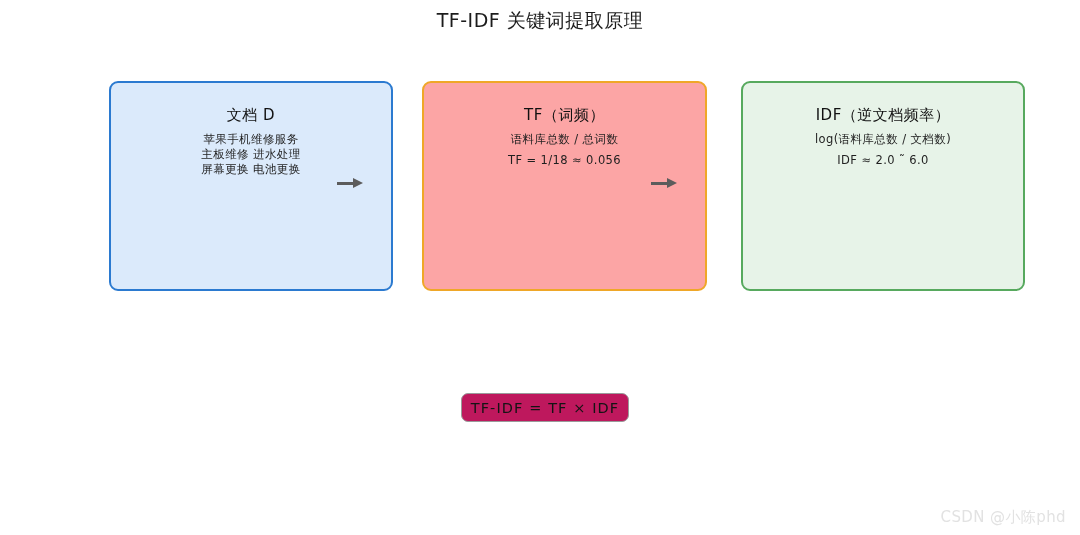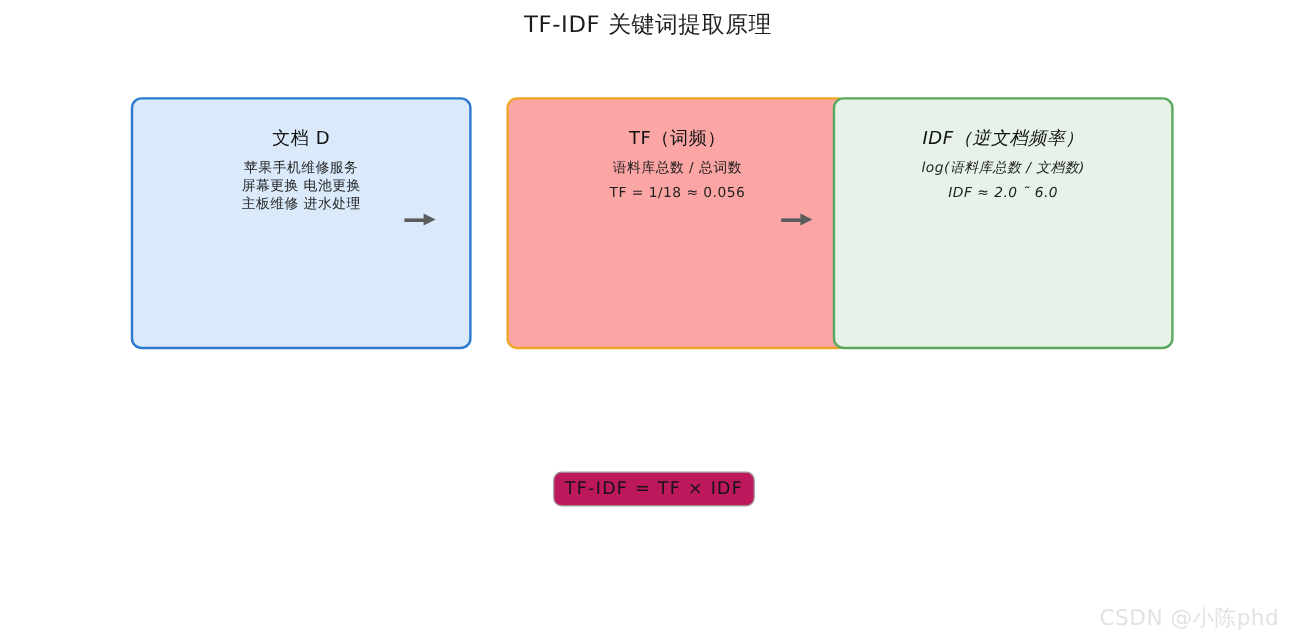--- a/index.html
+++ b/index.html
@@ -55,25 +55,24 @@
     background: #dbeafb;
     border-color: #2b7ad0;
   }
   .box-tf {
     left: 378px;
     width: 285px;
     background: #fca5a5;
     border-color: #efa728;
   }
   .box-idf {
-    left: 650px;
+    left: 697px;
     width: 284px;
     background: #e7f3e8;
     border-color: #57a95e;
-    font-style: italic;
   }
 
   .box-inner {
     position: absolute;
     left: 0;
     right: 0;
     top: 22px;
     text-align: center;
     padding: 0 10px;
     box-sizing: border-box;
@@ -146,39 +145,39 @@
     letter-spacing: 1.1px;
     color: #141414;
     white-space: nowrap;
   }
 
   
   .watermark {
     position: absolute;
     right: 14px;
     bottom: 8px;
-    font-size: 18px;
+    font-size: 15px;
     color: #e2e2e2;
     letter-spacing: 0.4px;
     white-space: nowrap;
   }
 </style>
 </head>
 <body>
 
 <div class="stage">
 
   <div class="diagram-title">TF-IDF 关键词提取原理</div>
 
   <div class="flow-box box-doc">
     <div class="box-inner">
       <div class="box-heading">文档 D</div>
       <div class="box-line">苹果手机维修服务</div>
+      <div class="box-line">主板维修 进水处理</div>
       <div class="box-line">屏幕更换 电池更换</div>
-      <div class="box-line">主板维修 进水处理</div>
     </div>
   </div>
 
   <div class="flow-arrow arrow-1">
     <div class="shaft"></div>
     <div class="head"></div>
   </div>
 
   <div class="flow-box box-tf">
     <div class="box-inner">

